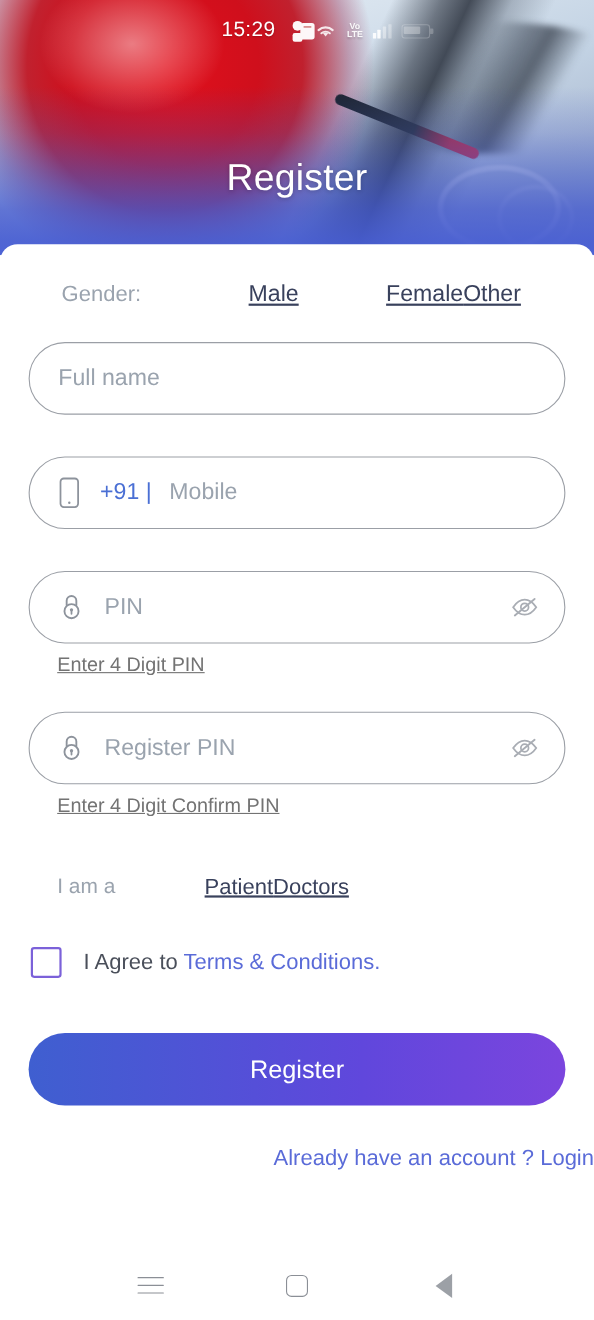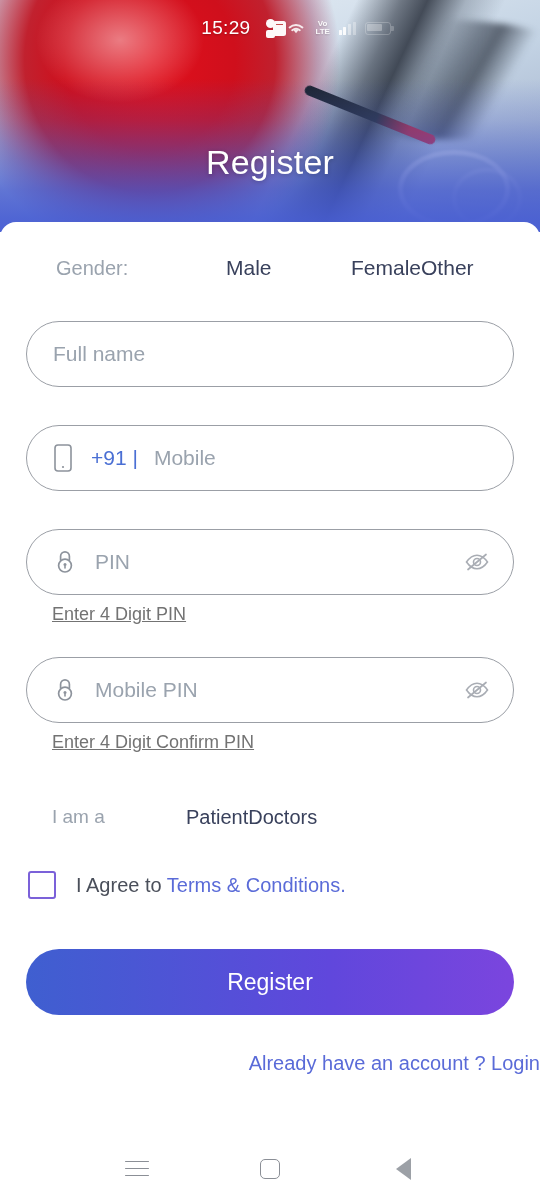--- a/index.html
+++ b/index.html
@@ -210,20 +210,21 @@
   .choice-label {
     color: #9aa3ae;
     font-size: 20px;
     font-weight: 400;
   }
   .choice-opt {
     color: #39415c;
     font-size: 21px;
     font-weight: 400;
     cursor: pointer;
+    text-decoration: underline;
   }
 
   #gender-row { margin-top: 24px; }
   #gender-row .choice-label { width: 170px; }
   #gender-row .choice-opt:nth-of-type(1) { width: 122px; }
   #gender-row .choice-opt:nth-of-type(2) { width: 125px; }
 
   #role-row { margin-top: 42px; padding-left: 52px; }
   #role-row .choice-label { width: 134px; font-size: 19px; }
   #role-row .choice-opt { font-size: 20px; }
@@ -265,21 +266,21 @@
     cursor: pointer;
   }
   .helper {
     color: #737373;
     font-size: 18px;
     padding-left: 26px;
     margin-top: 9px;
     text-decoration: underline;
   }
 
-  #name-field-wrap { margin-top: 31px; }
+  #name-field-wrap { margin-top: 21px; }
   #mobile-field-wrap { margin-top: 38px; }
   #pin-field-wrap { margin-top: 38px; }
   #confirm-field-wrap { margin-top: 32px; }
 
   
   .terms-row {
     display: flex;
     align-items: center;
     padding-left: 28px;
     margin-top: 26px;
@@ -461,21 +462,21 @@
     <div class="field-wrap" id="confirm-field-wrap">
       <div class="field">
         <span class="field-icon">
           <svg width="24" height="30" viewBox="0 0 24 30">
             <path d="M7.6 13 V9.2 a4.4 4.4 0 0 1 8.8 0 V13" fill="none" stroke="#8d939c" stroke-width="1.7" stroke-linecap="round"></path>
             <circle cx="12" cy="18.6" r="6.4" fill="none" stroke="#8d939c" stroke-width="1.7"></circle>
             <circle cx="12" cy="17.4" r="1.5" fill="#8d939c"></circle>
             <rect x="11.2" y="18.2" width="1.6" height="3.6" rx="0.8" fill="#8d939c"></rect>
           </svg>
         </span>
-        <span class="placeholder">Mobile PIN</span>
+        <span class="placeholder">Register PIN</span>
         <span class="eye-btn">
           <svg width="28" height="24" viewBox="0 0 28 24">
             <path d="M3.5 12 C7 7 11 5.2 14 5.2 C17 5.2 21 7 24.5 12 C21 17 17 18.8 14 18.8 C11 18.8 7 17 3.5 12 Z" fill="none" stroke="#a9adb4" stroke-width="1.6"></path>
             <circle cx="14" cy="12" r="3.5" fill="none" stroke="#a9adb4" stroke-width="1.6"></circle>
             <line x1="5" y1="19.5" x2="23" y2="4.5" stroke="#a9adb4" stroke-width="1.7" stroke-linecap="round"></line>
           </svg>
         </span>
       </div>
       <div class="helper">Enter 4 Digit Confirm PIN</div>
     </div>

